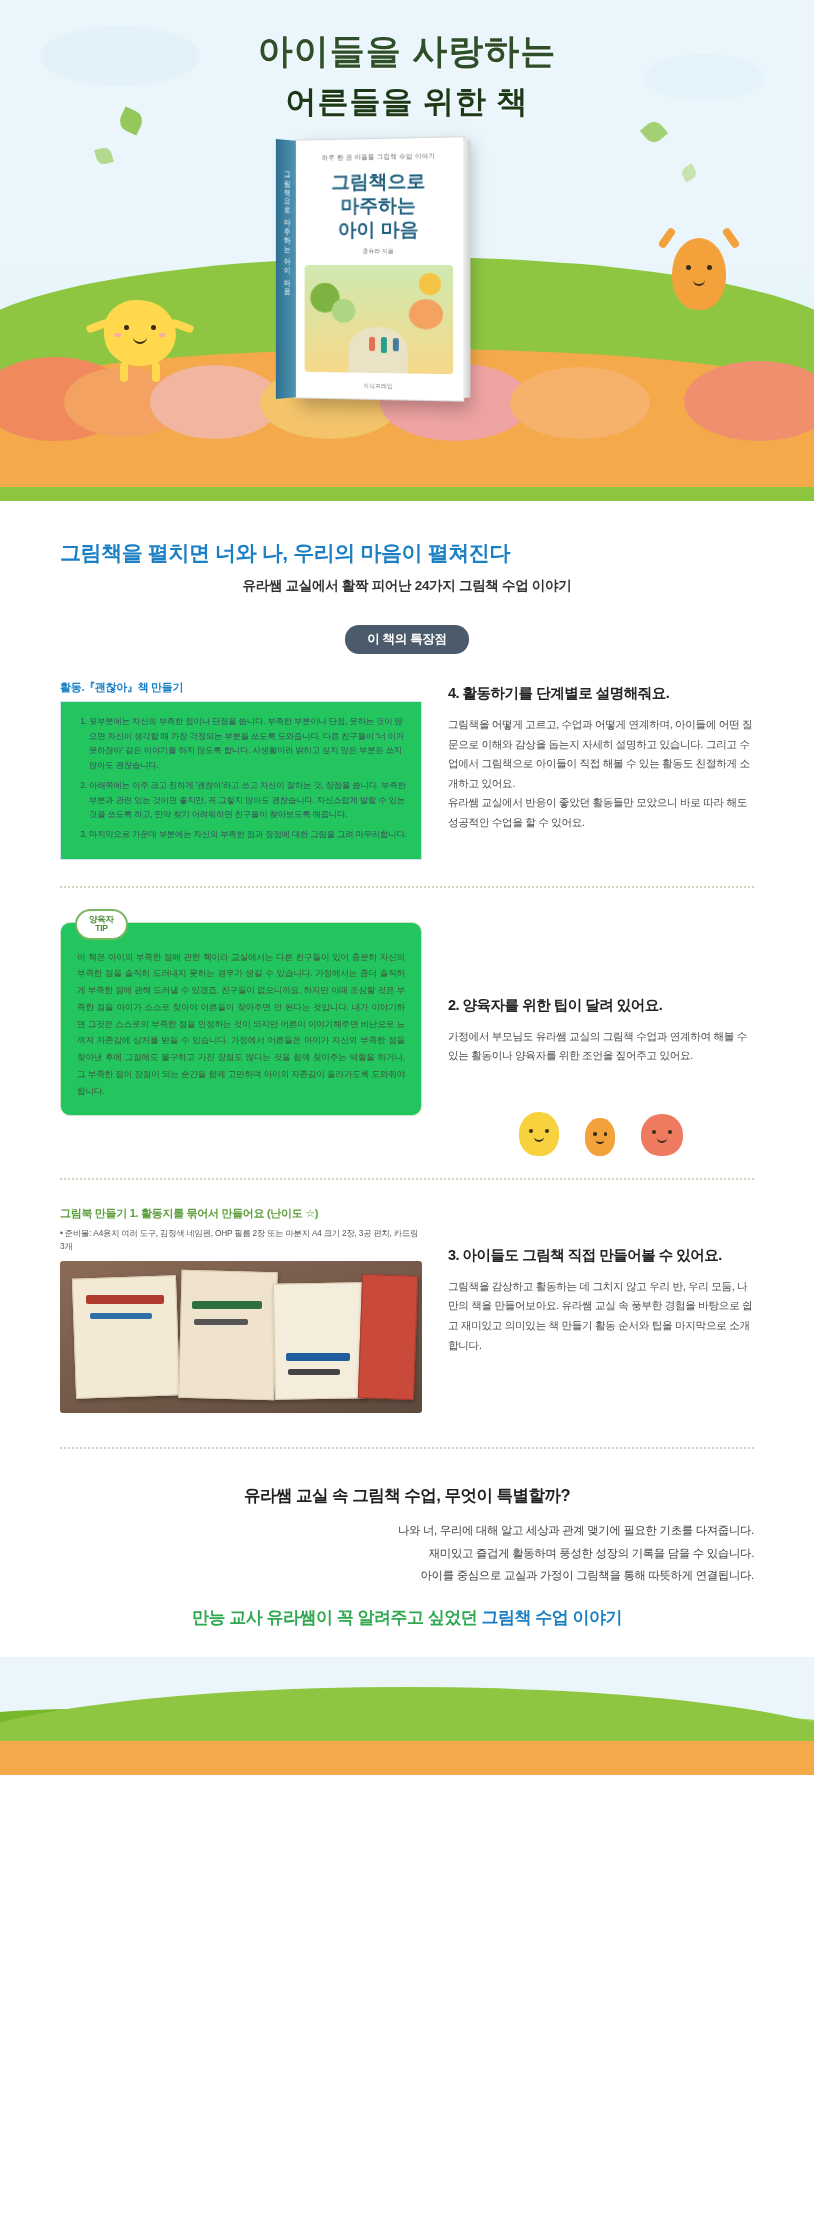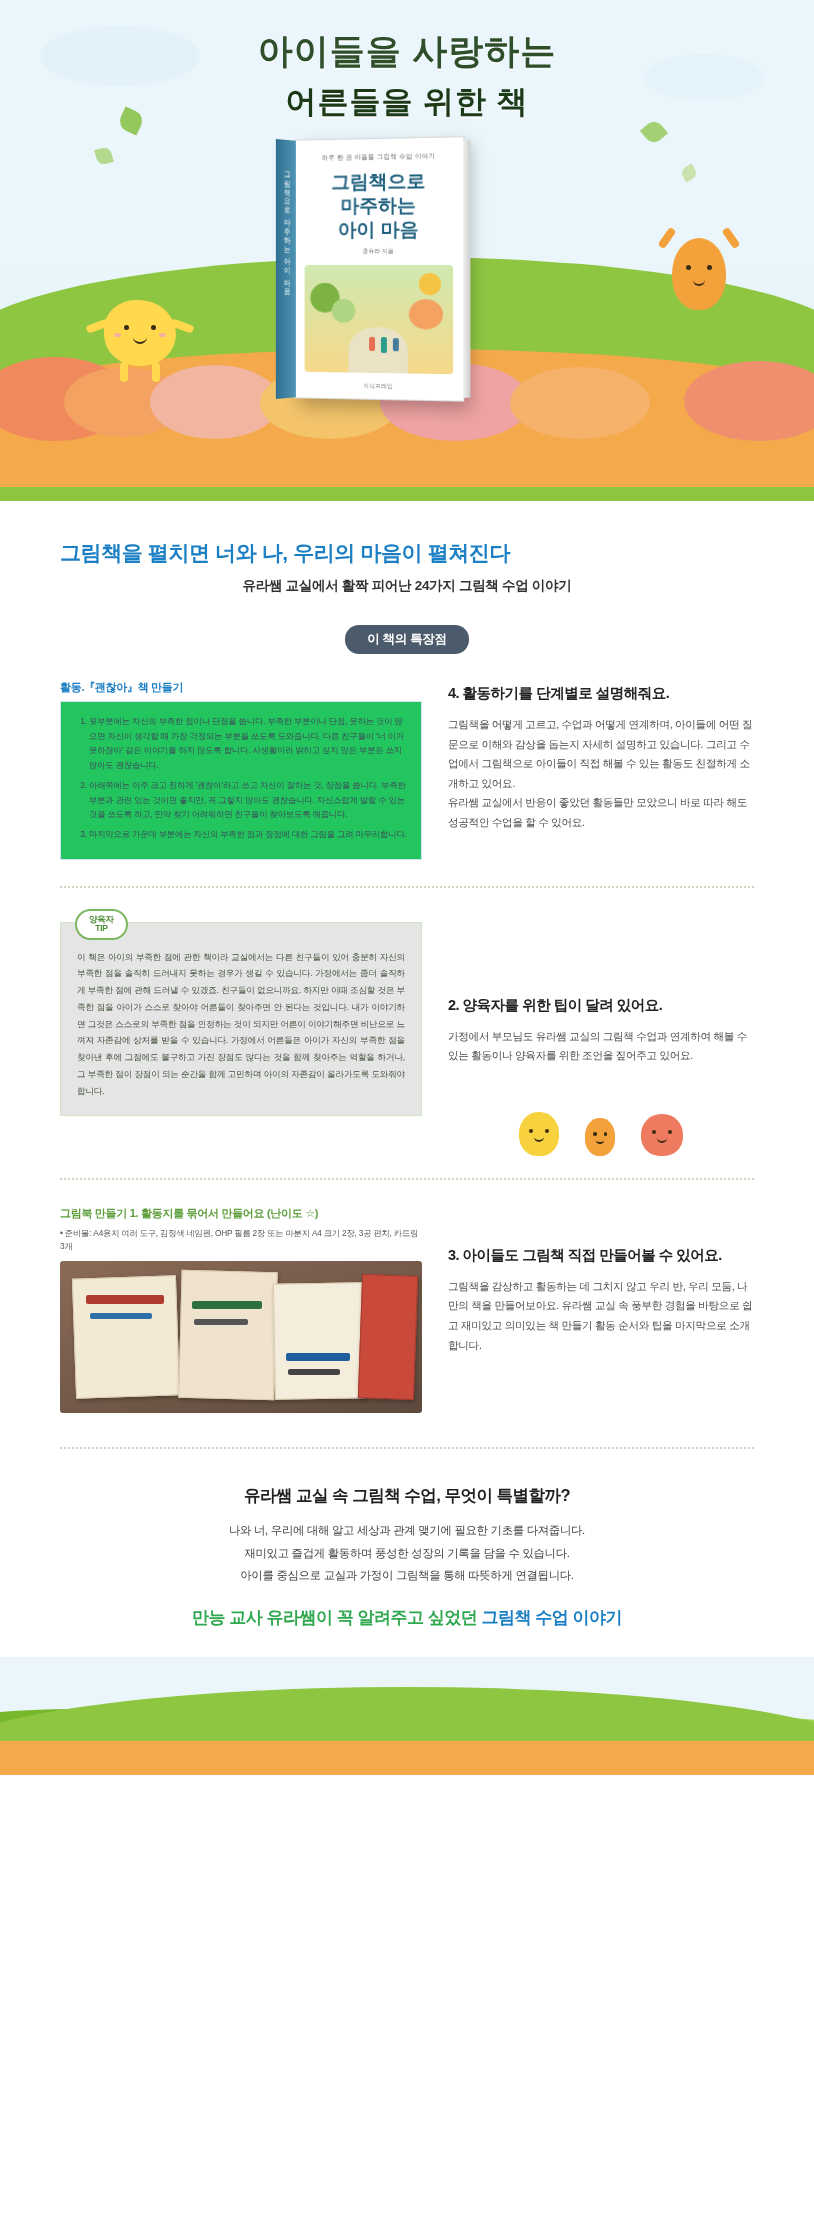--- a/index.html
+++ b/index.html
@@ -126,21 +126,21 @@
   .mini-label.green { color: #5d9e3c; }
 
   .excerpt-box {
     background: #22c55e; border: 1px solid #d4e3f2; border-radius: 0;
     padding: 12px 14px; color: #3e4b5a; font-size: 8.4px; line-height: 1.75; letter-spacing: -0.2px;
   }
   .excerpt-box ol { padding-left: 14px; }
   .excerpt-box li { margin-bottom: 5px; }
 
   .tip-box {
-    background: #e5e5e5; border: 1px solid #cfe3c8; border-radius: 0;
+    background: #22c55e; border: 1px solid #cfe3c8; border-radius: 10px;
     padding: 26px 16px 16px; color: #40513c; font-size: 8.6px; line-height: 1.95;
     letter-spacing: -0.2px; position: relative; text-align: justify;
   }
   .tip-badge {
     position: absolute; top: -14px; left: 14px; background: #fff; border: 2px solid #7bb661;
     border-radius: 16px; padding: 4px 12px; text-align: center; line-height: 1.15;
   }
   .tip-badge .t1 { font-size: 8.5px; font-weight: bold; color: #4f8f38; display: block; }
   .tip-badge .t2 { font-size: 8.5px; font-weight: bold; color: #4f8f38; display: block; }
 
@@ -157,21 +157,21 @@
     position: absolute; background: #f3ead6; border: 1px solid #d9cbae; transform: rotate(-2deg);
     box-shadow: 1px 2px 4px rgba(0,0,0,.3);
   }
   .photo .scribble { position:absolute; background:#b03a2e; border-radius:2px; }
 
   .mascot-row { display: flex; justify-content: center; gap: 26px; align-items: flex-end; margin-top: 18px; }
 
   
   .footer-wrap { margin-top: 36px; text-align: center; padding-bottom: 28px; }
   .footer-h { font-size: 16.5px; font-weight: bold; color: #1f1f1f; letter-spacing: -0.5px; }
-  .footer-p { font-size: 11.4px; color: #3d3d3d; line-height: 1.95; margin-top: 12px; letter-spacing: -0.3px; }
+  .footer-p { font-size: 11.4px; color: #3d3d3d; line-height: 1.95; margin-top: 12px; letter-spacing: -0.3px; text-align: right; }
   .footer-final { font-size: 17px; font-weight: bold; color: #2fa84f; margin-top: 20px; letter-spacing: -0.5px; }
   .footer-final .blue { color: #1b7fc4; }
 
   
   .bottom { position: relative; width: 814px; height: 118px; overflow: hidden; background: #eaf6fb; }
   .bottom .hill { position: absolute; left: -60px; right: -60px; border-radius: 50% 50% 0 0 / 70px 70px 0 0; }
   .bottom .h1 { bottom: 0; height: 88px; background: #8ec641; }
   .bottom .h2 { bottom: 0; height: 66px; left: -180px; right: 55%; background: #76b82a; }
   .bottom .h3 { bottom: 0; height: 58px; left: 52%; right: -160px; background: #9ed14f; }
   .bottom .ground { position: absolute; left: 0; right: 0; bottom: 0; height: 34px; background: #f4a94b; }

